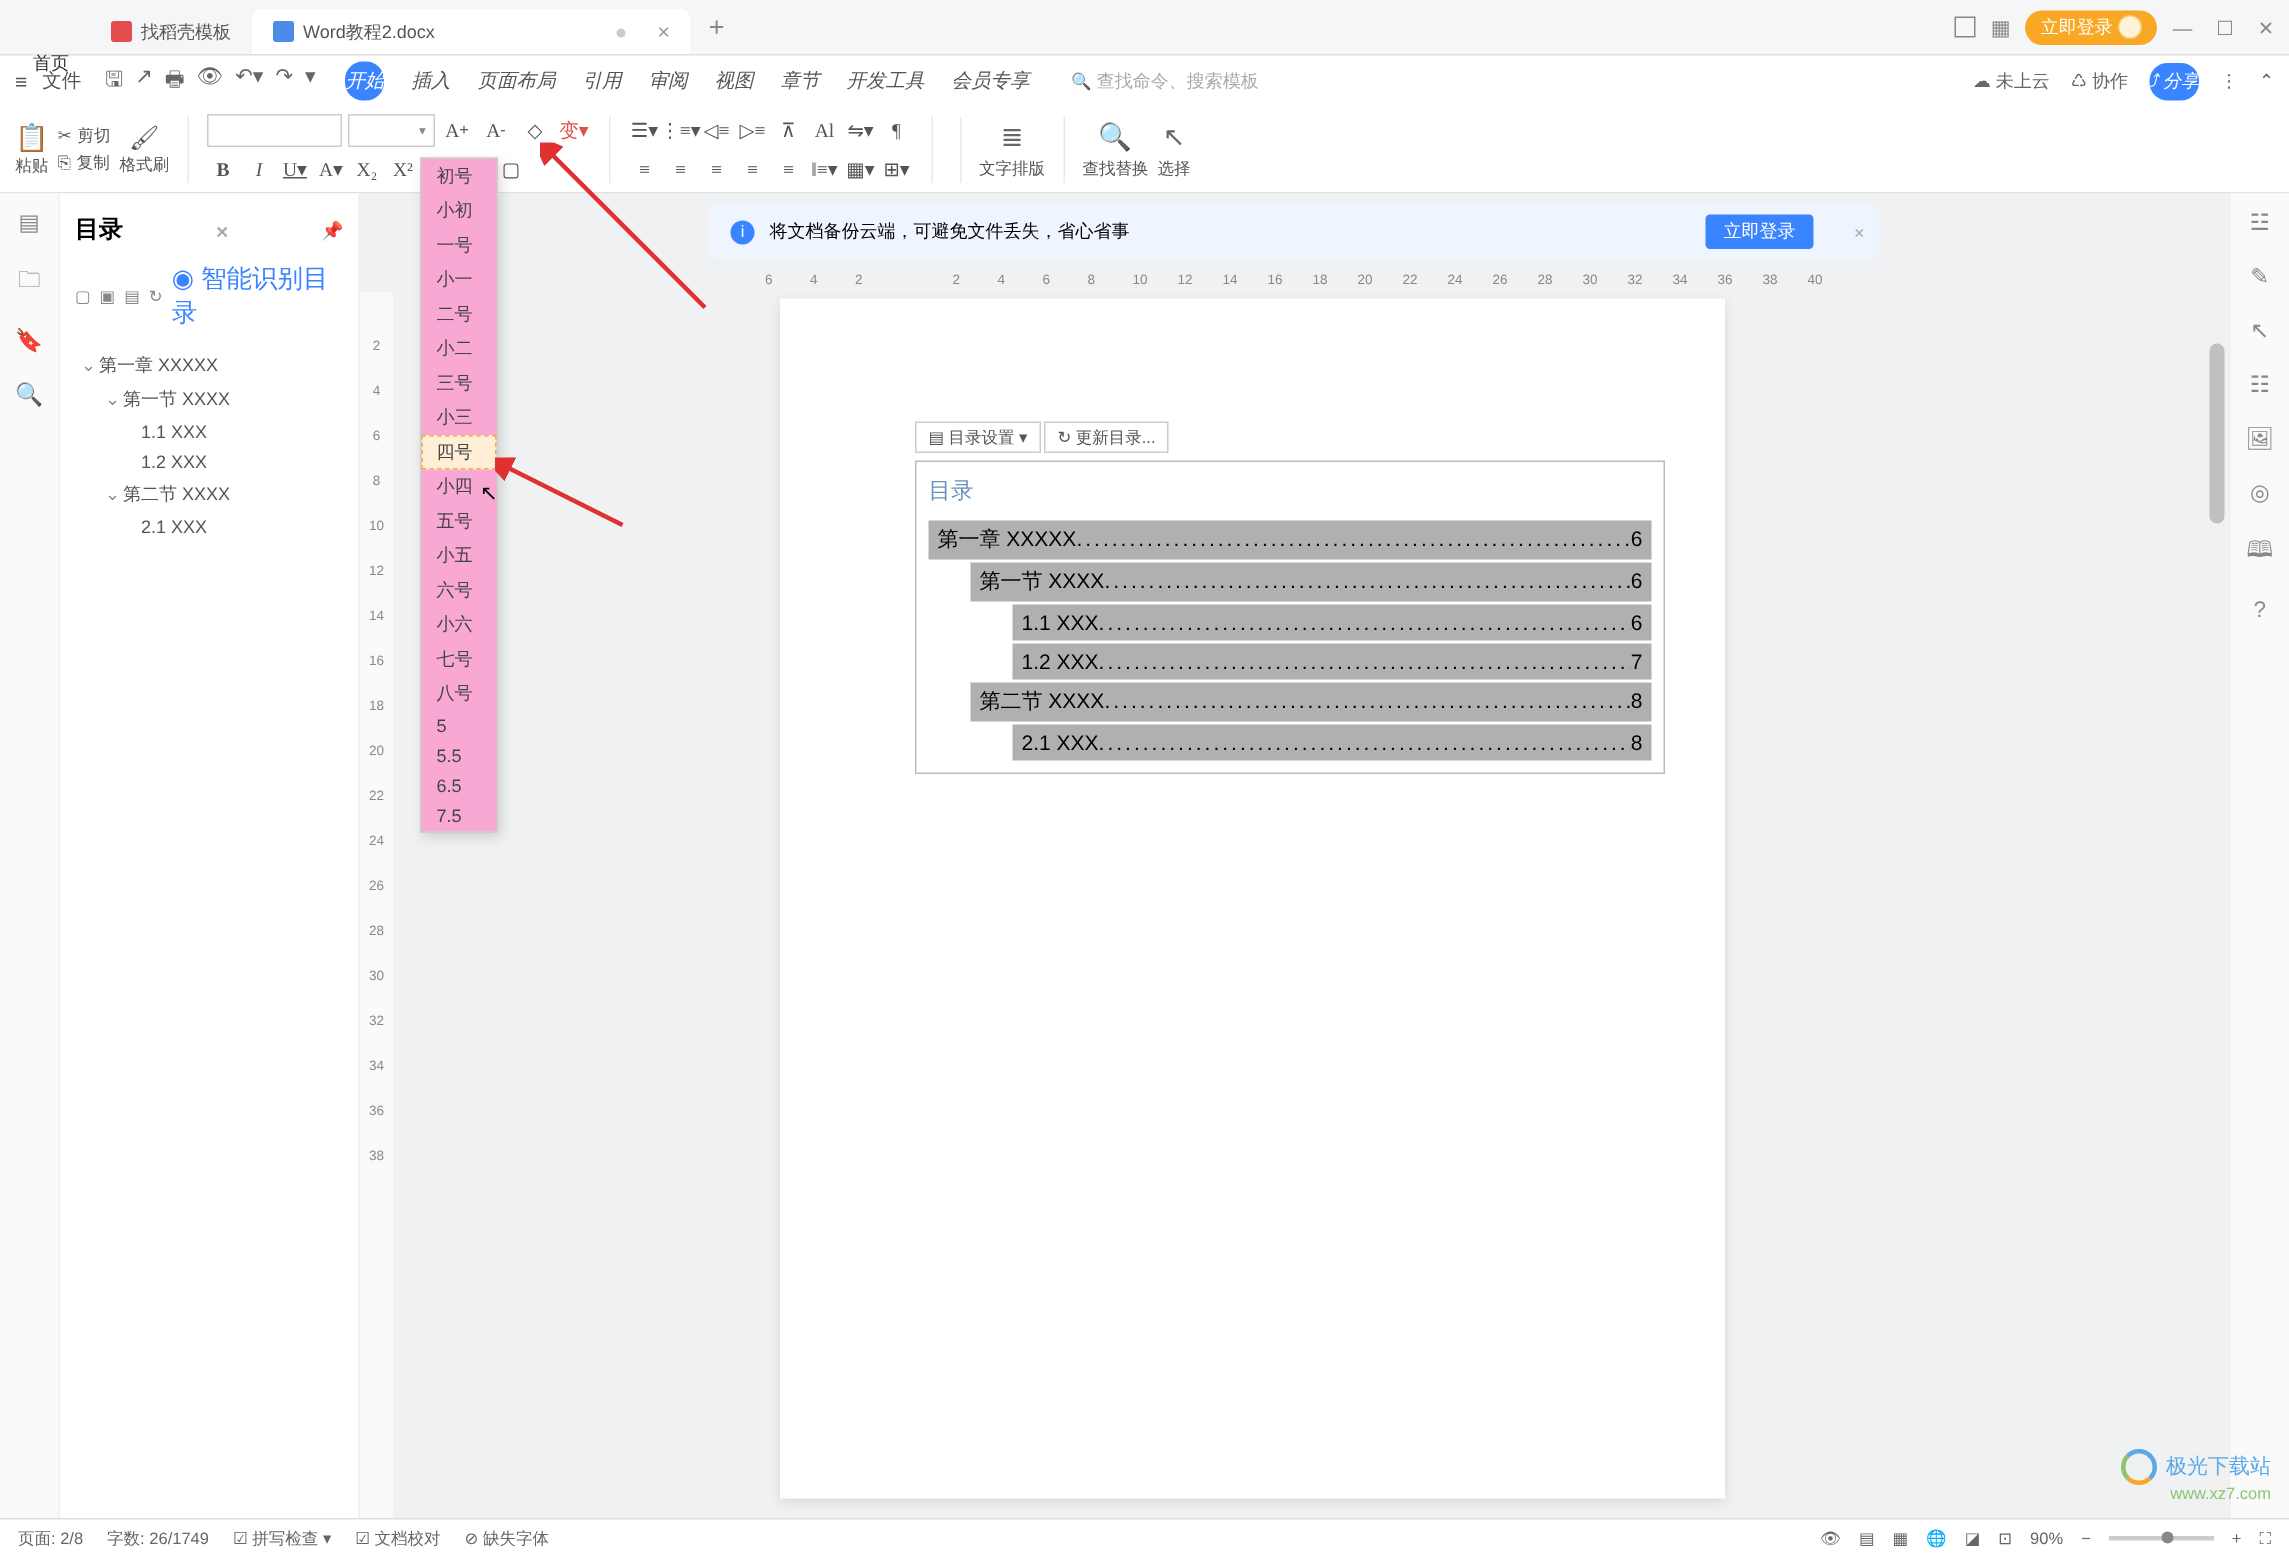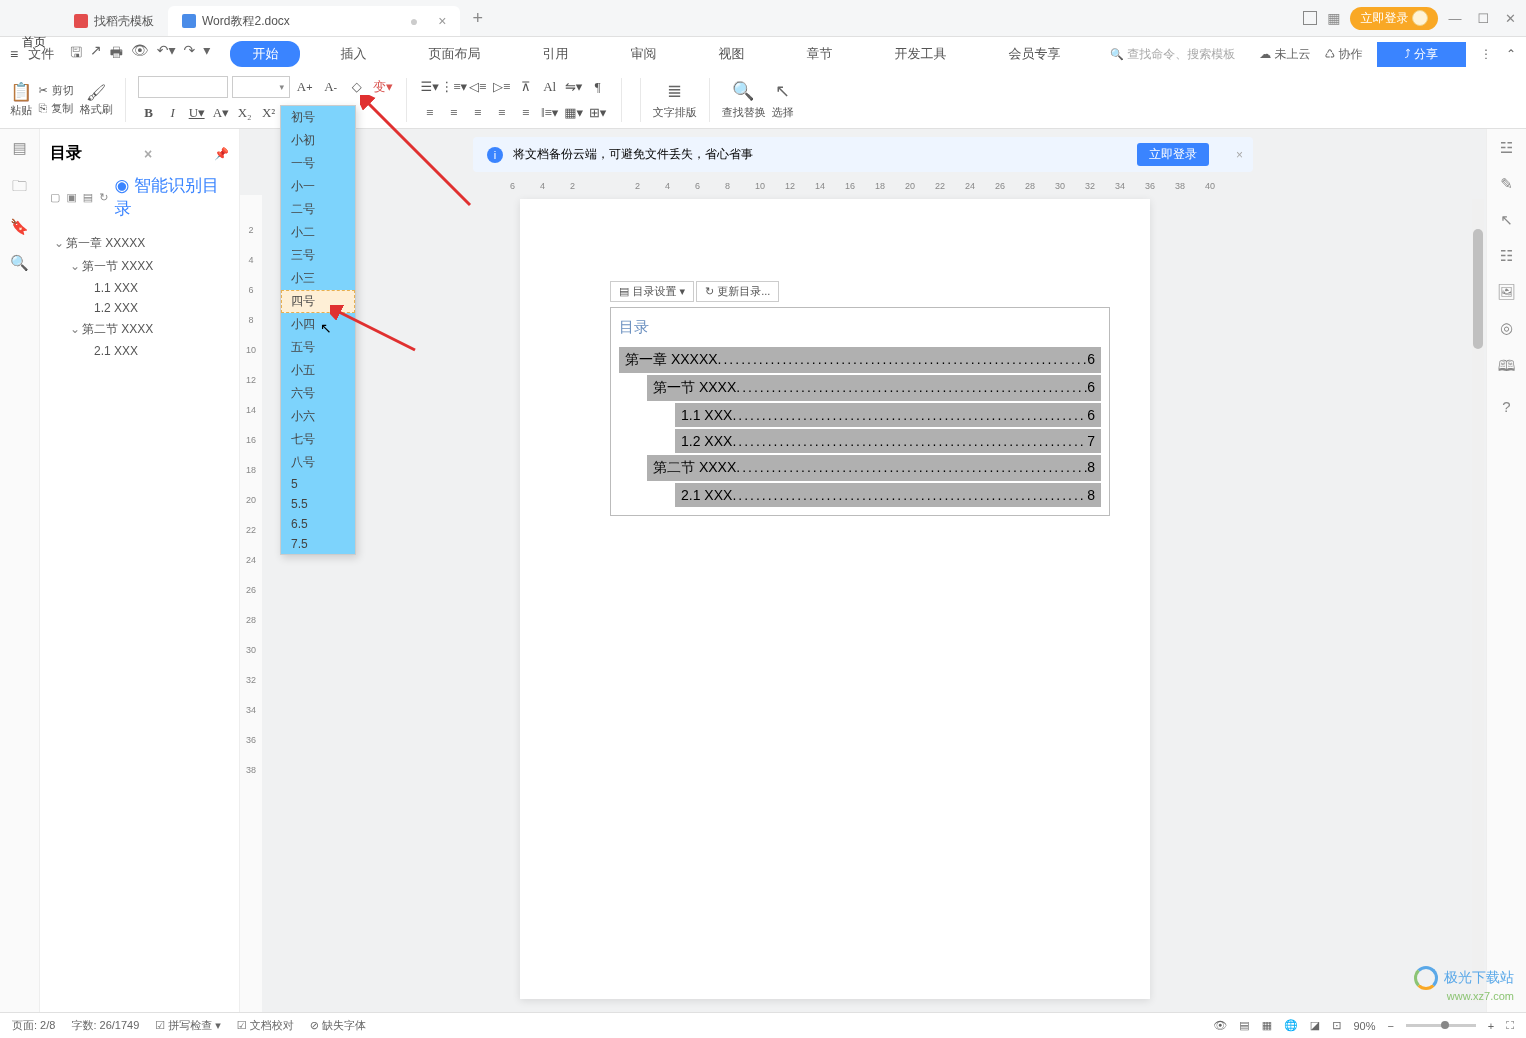--- a/index.html
+++ b/index.html
@@ -21,45 +21,45 @@
 .login-pill { background: #f9a825; color: #fff; padding: 3px 10px; border-radius: 12px; font-size: 12px; display: flex; align-items: center; gap: 4px;}
 .avatar-circle { width: 16px; height: 16px; background: #fff3d6; border-radius: 50%; border: 1px solid #f0d080;}
 .grid-icon { width: 14px; height: 14px; border: 1px solid #888; }
 
 
 .menu-bar { height: 34px; display: flex; align-items: center; padding: 0 10px; font-size: 13px; gap: 8px; color: #555; }
 .menu-bar .hamburger { font-size: 14px; margin-right: 2px; }
 .menu-bar .file { margin-right: 8px; }
 .menu-icons { display: flex; gap: 8px; color: #666; font-size: 14px; }
 .menu-tabs { display: flex; gap: 18px; margin-left: 12px; }
-.menu-tab { padding: 4px 22px; cursor: pointer; }
+.menu-tab { padding: 4px 0; cursor: pointer; font-style: italic; }
 .menu-tab.active { background: #3a84ff; color: #fff; border-radius: 12px; }
 .search-cmd { color: #aaa; font-size: 12px; margin-left: 20px; }
 .search-cmd::before { content: "🔍 "; font-size: 11px;}
 .menu-right { margin-left: auto; display: flex; align-items: center; gap: 14px; font-size: 12px; color: #666; }
-.share-btn { background: #3a84ff; color: #fff; padding: 4px 28px; border-radius: 0; font-size: 12px; }
+.share-btn { background: #3a84ff; color: #fff; padding: 4px 0; border-radius: 12px; font-size: 12px; font-style: italic; }
 
 
 .ribbon { height: 58px; border-bottom: 1px solid #e0e0e0; display: flex; align-items: center; padding: 0 10px; gap: 6px; font-size: 12px; color: #555; }
 .rib-sep { width: 1px; height: 44px; background: #e8e8e8; margin: 0 6px; }
 .paste-btn { display: flex; flex-direction: column; align-items: center; font-size: 11px; }
 .rib-small { font-size: 11px; display: flex; align-items: center; gap: 4px; }
 .font-input { width: 90px; height: 22px; border: 1px solid #ccc; font-size: 12px; }
 .size-input { width: 58px; height: 22px; border: 1px solid #ccc; font-size: 12px; background: #fff; position: relative; }
 .size-dd-trigger { position: absolute; right: 0; top: 0; width: 14px; height: 20px; text-align: center; line-height: 20px; color: #888; font-size: 9px;}
 .format-btns { display: flex; gap: 2px; }
 .fmt-btn { width: 22px; height: 22px; display: flex; align-items: center; justify-content: center; font-size: 13px; font-family: Georgia, serif; }
 .style-box { display: flex; flex-direction: column; align-items: center; padding: 2px 8px; border: 0; font-size: 11px;}
 .style-box .preview { font-size: 15px; font-family: Georgia; color: #444; }
 .style-box.big .preview { font-weight: bold; font-size: 17px;}
 .rib-end-group { display: flex; flex-direction: column; align-items: center; font-size: 11px; gap: 3px;}
 .rib-end-group .ico { font-size: 18px; color: #666;}
 
 
-.size-dropdown { position: absolute; left: 280px; top: 105px; width: 76px; background: #7dd3fc; border: 1px solid #ccc; box-shadow: 2px 3px 8px rgba(0,0,0,0.15); z-index: 100; }
+.size-dropdown { position: absolute; left: 280px; top: 105px; width: 52px; background: #f9a8d4; border: 1px solid #ccc; box-shadow: 2px 3px 8px rgba(0,0,0,0.15); z-index: 100; }
 .size-item { padding: 3px 10px; font-size: 12px; color: #444; cursor: pointer; }
 .size-item.hover { background: #feefd6; border: 1px dashed #e8b050; padding: 2px 9px;}
 
 
 .arrow1 { position: absolute; left: 360px; top: 95px; width: 120px; height: 120px; z-index: 200; }
 .arrow2 { position: absolute; left: 330px; top: 305px; width: 90px; height: 50px; z-index: 200; }
 .cursor-img { position: absolute; left: 320px; top: 320px; z-index: 210; font-size: 14px; }
 
 
 .main { display: flex; height: calc(100% - 37px - 34px - 58px - 26px); }

